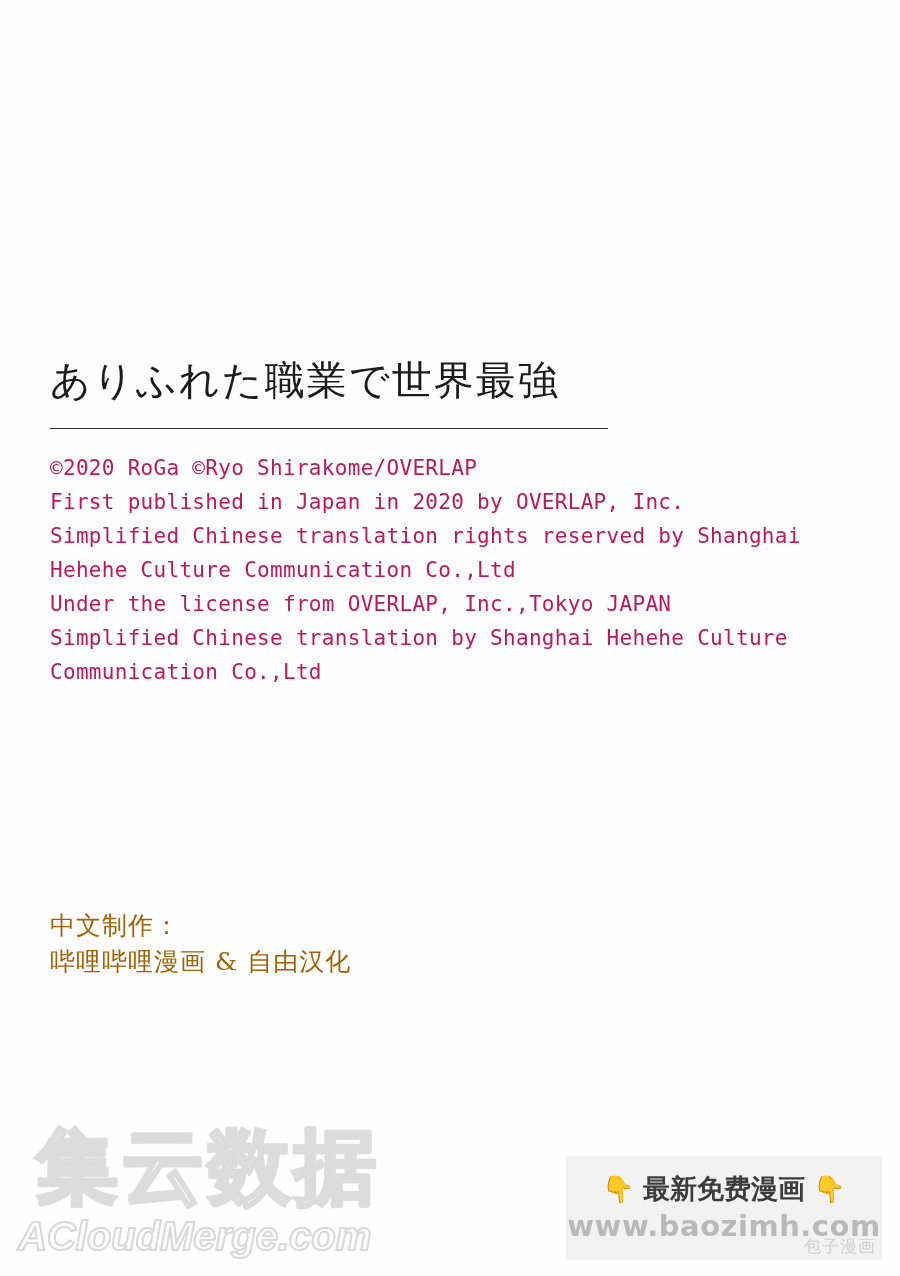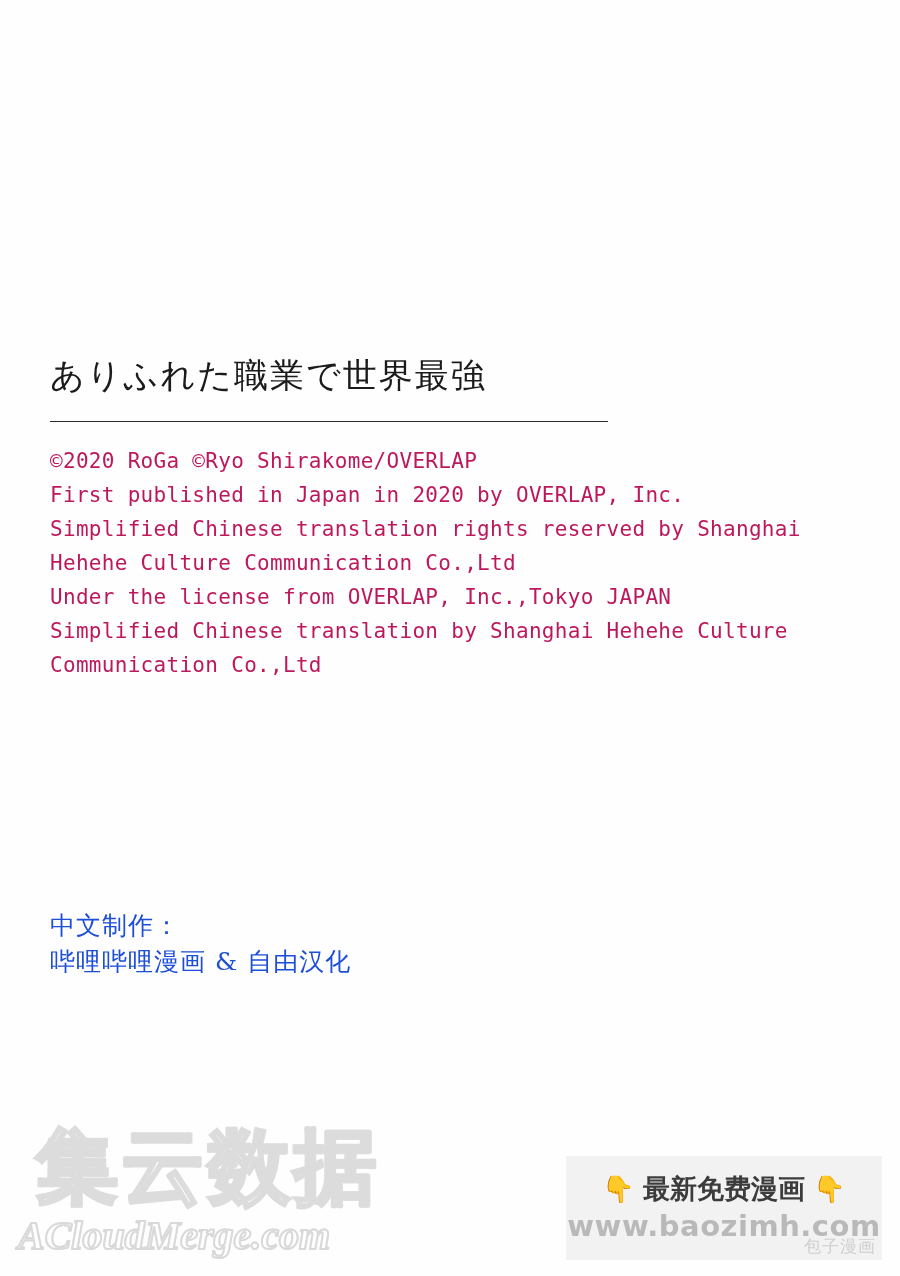--- a/index.html
+++ b/index.html
@@ -24,22 +24,22 @@
 
   
   .colophon {
     position: absolute;
     left: 50px;
     top: 356px;
     width: 830px;
   }
 
   .jp-title {
-    font-family: Liberation Serif, serif;
-    font-size: 34px;
+    font-family: Liberation Sans, sans-serif;
+    font-size: 40px;
     letter-spacing: 2px;
     color: #1b1b1b;
     line-height: 1.2;
     white-space: nowrap;
   }
 
   .rule {
     margin-top: 24px;
     width: 558px;
     height: 1px;
@@ -61,21 +61,21 @@
   }
 
   
   .credits {
     position: absolute;
     left: 50px;
     top: 908px;
     font-family: "DejaVu Serif", "DejaVu Sans", serif;
     font-size: 25px;
     line-height: 36px;
-    color: #1d4ed8;
+    color: #a16207;
     letter-spacing: 1px;
   }
   .credits p { margin: 0; }
 
   
   .wm-left {
     position: absolute;
     left: 18px;
     top: 1126px;
     width: 380px;
@@ -90,21 +90,21 @@
     letter-spacing: 4px;
     color: #ffffff;
     -webkit-text-stroke: 3px #dcdcdc;
     text-shadow:
       -2px 0 #e2e2e2, 2px 0 #e2e2e2,
       0 -2px #e2e2e2, 0 2px #e2e2e2;
     text-align: center;
   }
   .wm-left .wm-en {
     margin-top: 6px;
-    font-family: Liberation Serif, serif;
+    font-family: Liberation Sans, sans-serif;
     font-weight: bold;
     font-style: italic;
     font-size: 40px;
     line-height: 44px;
     letter-spacing: 0px;
     color: #ffffff;
     -webkit-text-stroke: 2px #d9d9d9;
     text-shadow:
       -1px 0 #e0e0e0, 1px 0 #e0e0e0,
       0 -1px #e0e0e0, 0 1px #e0e0e0;

